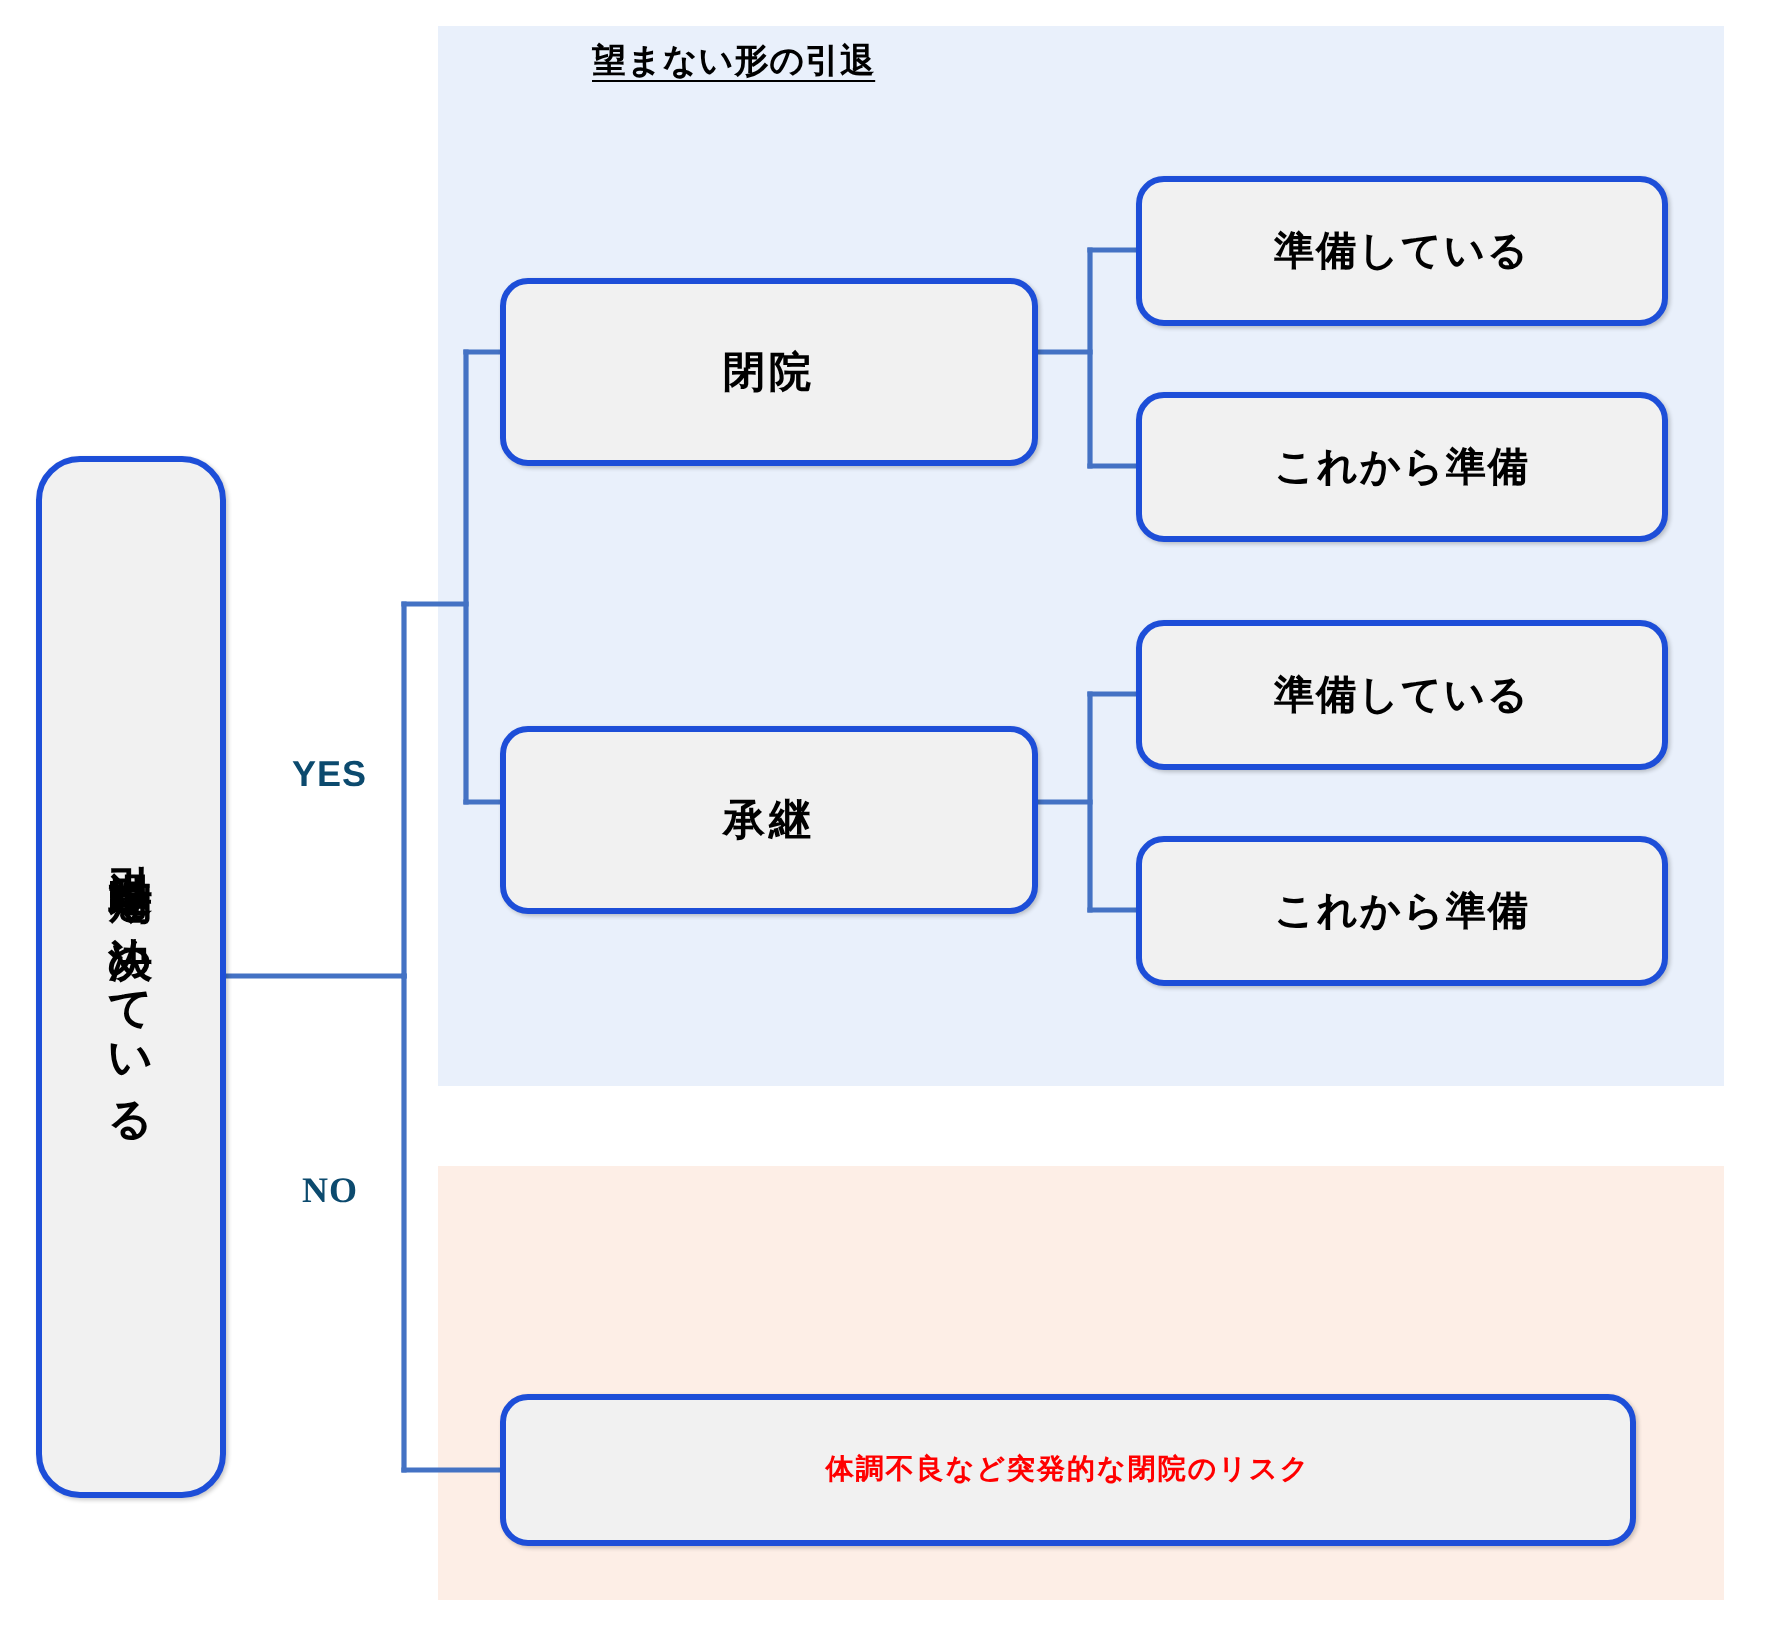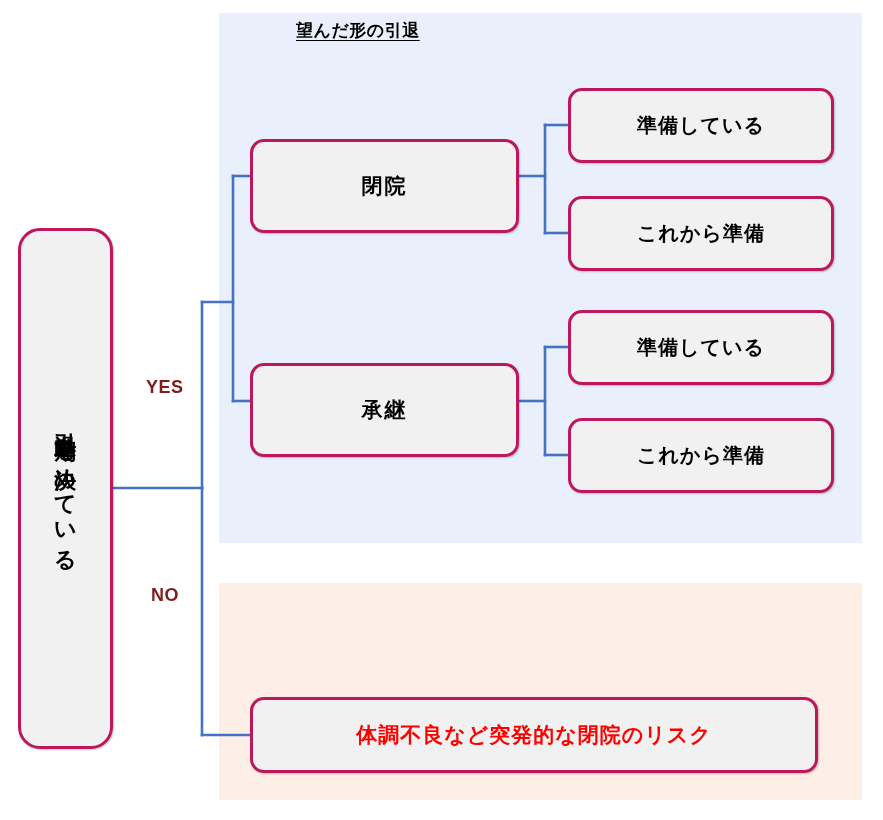--- a/index.html
+++ b/index.html
@@ -63,21 +63,21 @@
     top: 0;
     width: 883px;
     height: 820px;
     pointer-events: none;
   }
   
   .node {
     position: absolute;
     box-sizing: border-box;
     background: #f1f1f1;
-    border: 3px solid #be185d;
+    border: 3px solid #1d4ed8;
     border-radius: 14px;
     display: flex;
     align-items: center;
     justify-content: center;
     text-align: center;
     color: #000000;
     font-weight: bold;
     box-shadow: 1px 1px 2px rgba(0,0,0,0.22);
   }
   #node-root {
@@ -116,50 +116,51 @@
   #node-prep-1 { top: 88px; }
   #node-prep-2 { top: 196px; }
   #node-prep-3 { top: 310px; }
   #node-prep-4 { top: 418px; }
 
   #node-risk {
     left: 250px;
     top: 697px;
     width: 568px;
     height: 76px;
-    font-size: 21px;
+    font-size: 14px;
     letter-spacing: 1px;
     color: #ff0000;
   }
   
   .branch-label {
     position: absolute;
     font-size: 18px;
     font-weight: bold;
-    color: #7f1d1d;
+    color: #0c4a6e;
     letter-spacing: 0.5px;
   }
   #label-yes {
     left: 146px;
     top: 377px;
   }
   #label-no {
     left: 151px;
     top: 585px;
+    font-family: Liberation Serif, serif;
   }
 </style>
 </head>
 <body>
 
 <div id="canvas">
 
   <div class="panel" id="panel-yes"></div>
   <div class="panel" id="panel-no"></div>
 
-  <div class="section-title" id="title-yes">望んだ形の引退</div>
+  <div class="section-title" id="title-yes">望まない形の引退</div>
 
   <svg id="connectors" viewBox="0 0 883 820" xmlns="http://www.w3.org/2000/svg">
     <g fill="none" stroke="#4472c4" stroke-width="2.6" stroke-linecap="square" stroke-linejoin="miter">
 
       <path d="M113,488 L202,488"></path>
 
       <path d="M202,488 L202,302"></path>
       <path d="M202,488 L202,735"></path>
 
       <path d="M202,302 L233,302"></path>

